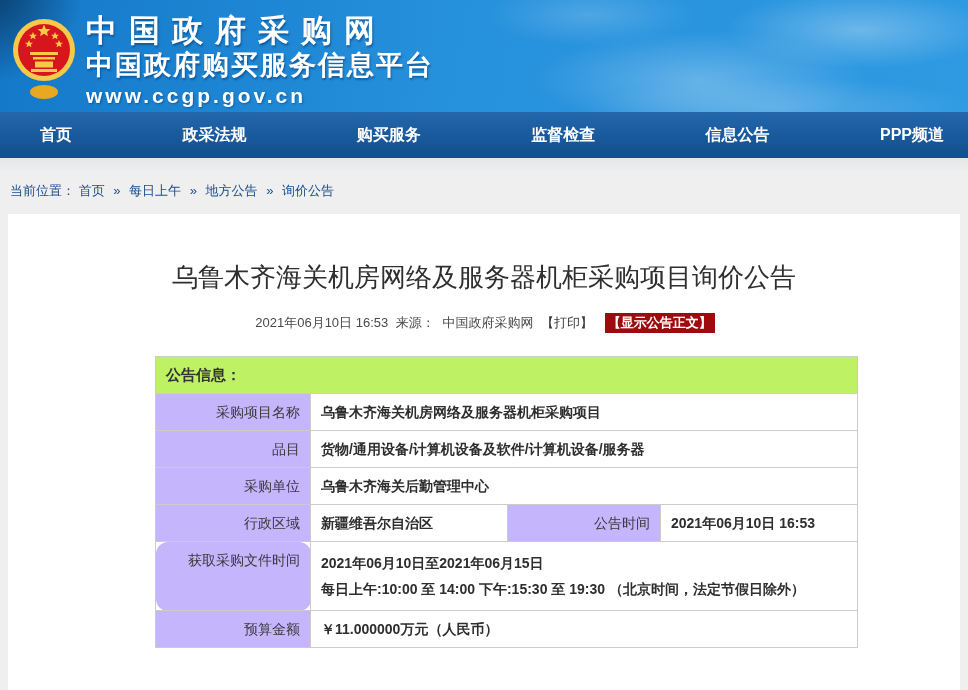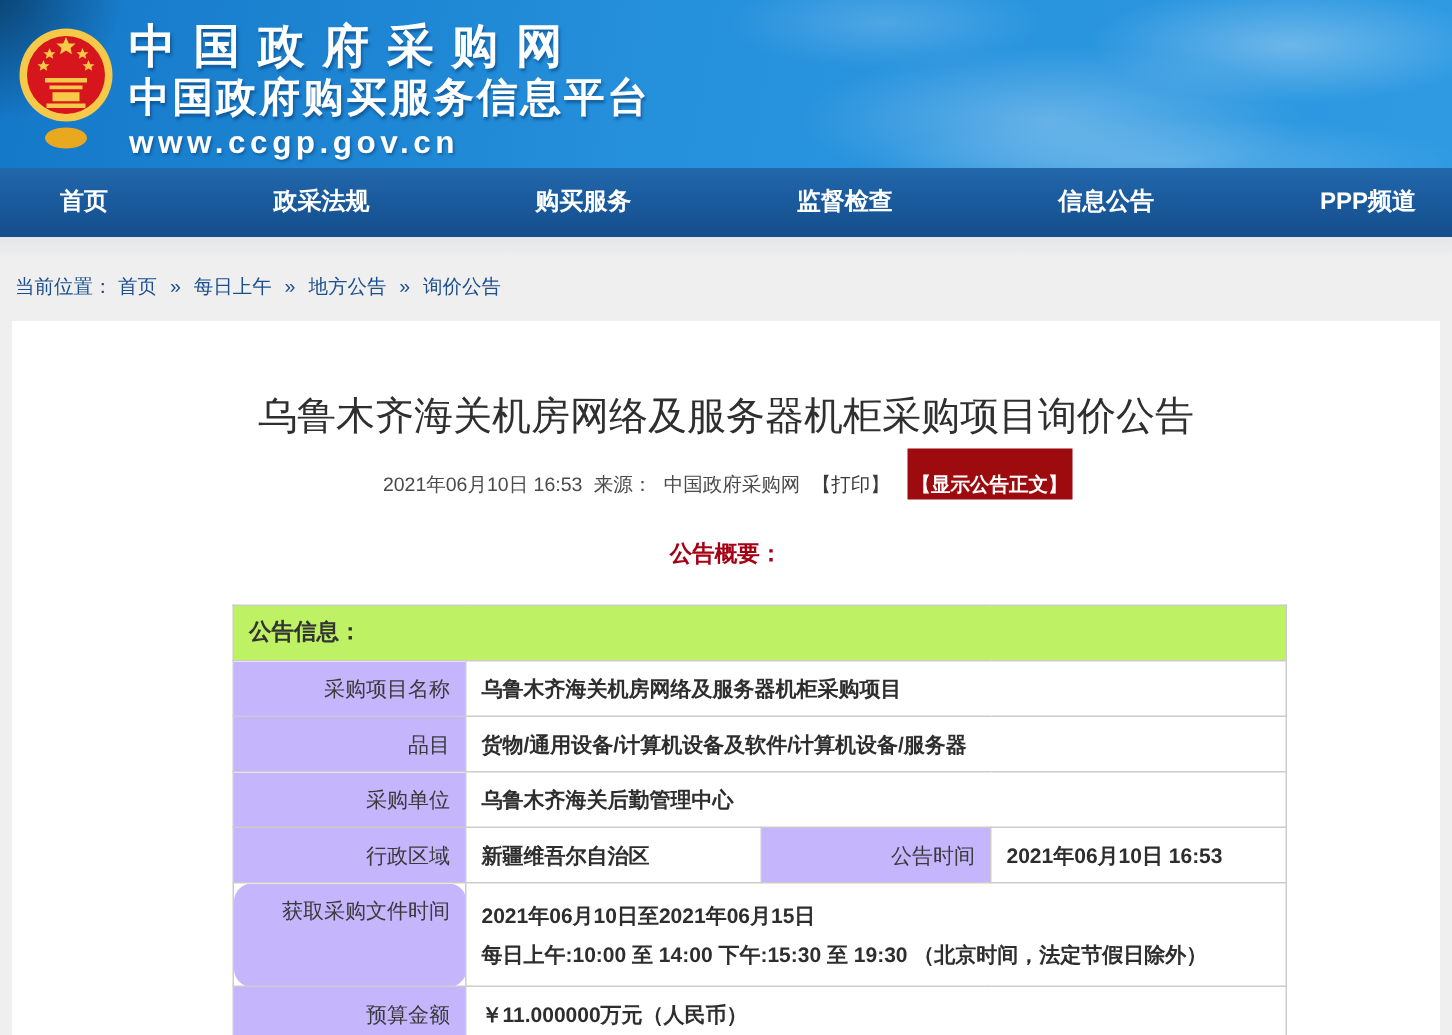--- a/index.html
+++ b/index.html
@@ -55,21 +55,21 @@
   }
   .doc-title{
     text-align:center;font-size:26px;font-weight:normal;color:#2f2f2f;margin:0 60px;line-height:34px;
   }
   .doc-meta{
     text-align:center;font-size:13px;color:#4a4a4a;margin-top:20px;white-space:nowrap;
   }
   .doc-meta .piece{margin:0 2px;}
   .print-link{cursor:pointer;color:#3a3a3a;}
   .show-notice-badge{
-    background:#9e0b0f;color:#fff;font-weight:bold;padding:16px 3px 3px;margin-left:6px;cursor:pointer;margin-top:47px;
+    background:#9e0b0f;color:#fff;font-weight:bold;padding:2px 3px 3px;margin-left:6px;cursor:pointer;margin-top:47px;
   }
   .summary-heading{
     text-align:center;color:#a30014;font-weight:bold;font-size:15px;margin-top:28px;
   }
   
   table.info{
     border-collapse:collapse;margin:24px 0 0 147px;width:702px;table-layout:fixed;
     font-size:14px;color:#333;
   }
   table.info td{
@@ -139,21 +139,20 @@
   <div class="doc-title">乌鲁木齐海关机房网络及服务器机柜采购项目询价公告</div>
 
   <div class="doc-meta">
     <span class="piece">2021年06月10日 16:53</span>
     <span class="piece">来源：</span>
     <span class="piece">中国政府采购网</span>
     <span class="piece print-link">【打印】</span>
     <span class="show-notice-badge">【显示公告正文】</span>
   </div>
 
-  <div class="summary-heading">公告概要：</div>
 
   <table class="info">
     <colgroup>
         <col style="width:155px">
         <col style="width:197px">
         <col style="width:153px">
         <col style="width:197px">
       </colgroup>
     <tbody>
         <tr>

